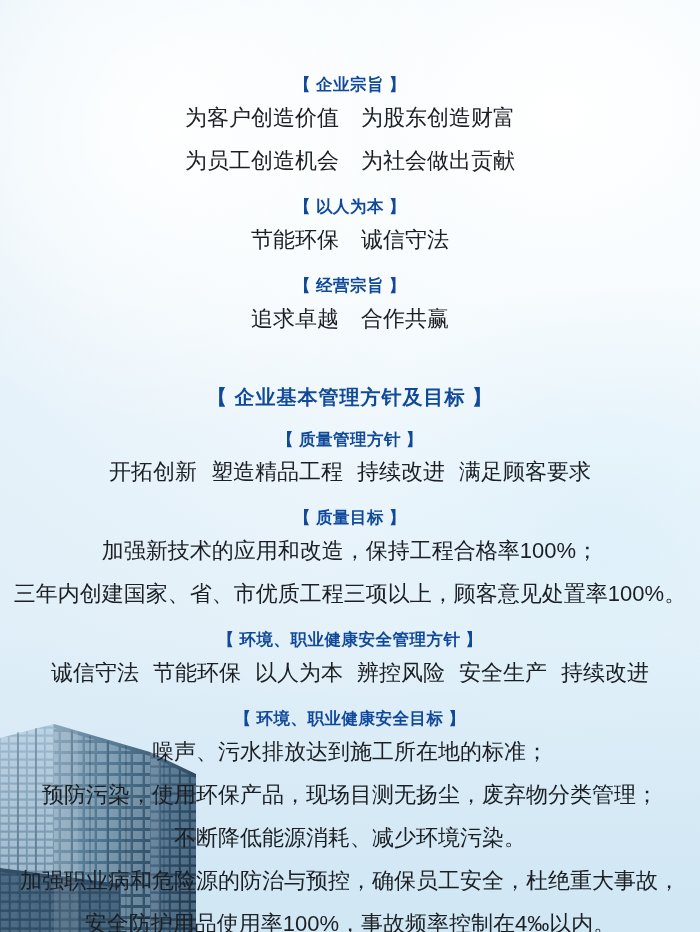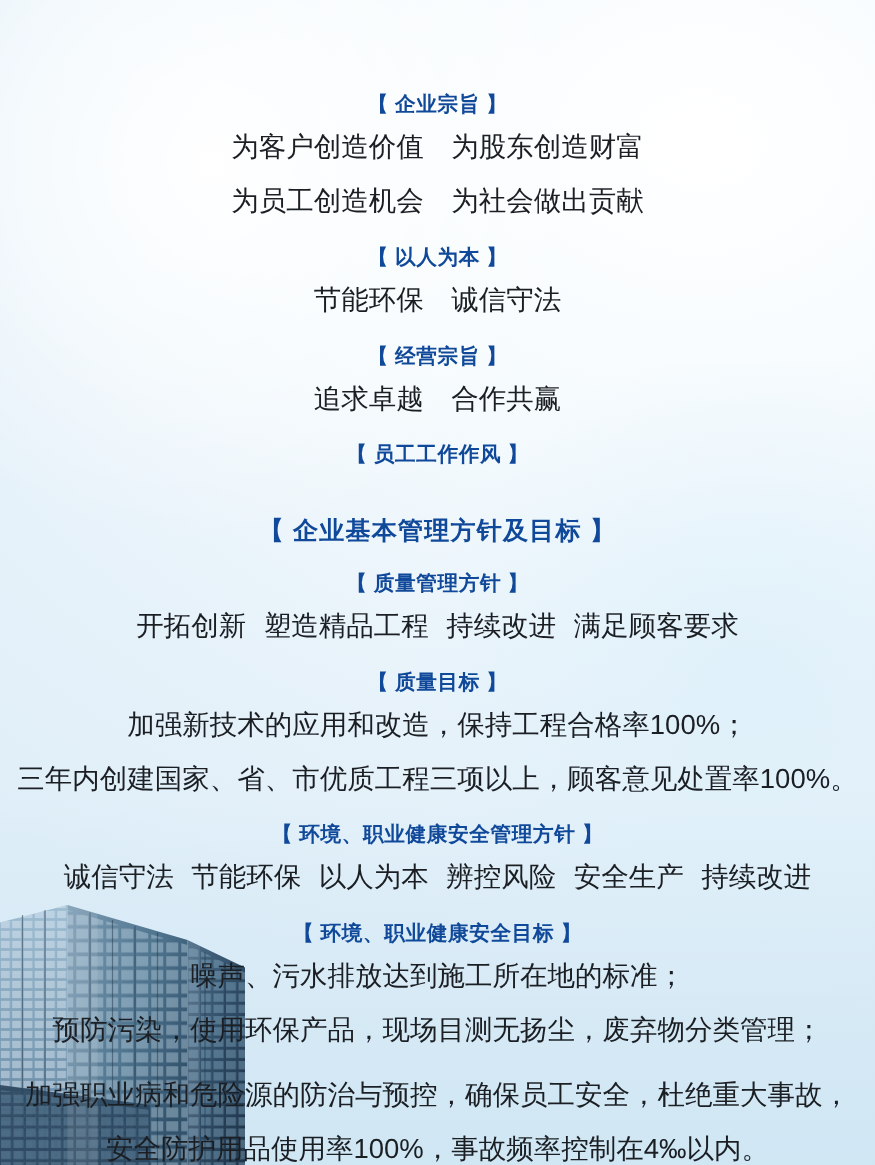--- a/index.html
+++ b/index.html
@@ -181,21 +181,20 @@
     <h2 class="heading h-sub">【 以人为本 】</h2>
     <p class="line"><span>节能环保</span><span class="sp-wide"></span><span>诚信守法</span></p>
 
     <div class="gap-m"></div>
 
     <h2 class="heading h-sub">【 经营宗旨 】</h2>
     <p class="line"><span>追求卓越</span><span class="sp-wide"></span><span>合作共赢</span></p>
 
     <div class="gap-m"></div>
 
-    <h2 class="heading h-sub">【 员工工作作风 】</h2>
 
     <div class="gap-l"></div>
 
     <h1 class="heading h-main">【 企业基本管理方针及目标 】</h1>
 
     <div class="gap-s"></div>
 
     <h2 class="heading h-sub">【 质量管理方针 】</h2>
     <p class="line"><span>开拓创新</span><span class="sp-mid"></span><span>塑造精品工程</span><span class="sp-mid"></span><span>持续改进</span><span class="sp-mid"></span><span>满足顾客要求</span></p>
 
@@ -211,19 +210,20 @@
     <h2 class="heading h-sub">【 环境、职业健康安全管理方针 】</h2>
     <p class="line"><span>诚信守法</span><span class="sp-mid"></span><span>节能环保</span><span class="sp-mid"></span><span>以人为本</span><span class="sp-mid"></span><span>辨控风险</span><span class="sp-mid"></span><span>安全生产</span><span class="sp-mid"></span><span>持续改进</span></p>
 
     <div class="gap-m"></div>
 
     <h2 class="heading h-sub">【 环境、职业健康安全目标 】</h2>
     <p class="line">噪声、污水排放达到施工所在地的标准；</p>
     <div class="gap-s"></div>
     <p class="line">预防污染，使用环保产品，现场目测无扬尘，废弃物分类管理；</p>
     <div class="gap-s"></div>
+    <p class="line">不断降低能源消耗、减少环境污染。</p>
     <div class="gap-s"></div>
     <p class="line">加强职业病和危险源的防治与预控，确保员工安全，杜绝重大事故，</p>
     <div class="gap-s"></div>
     <p class="line">安全防护用品使用率100%，事故频率控制在4‰以内。</p>
 
   </div>
 </div>
 
 </body></html>

